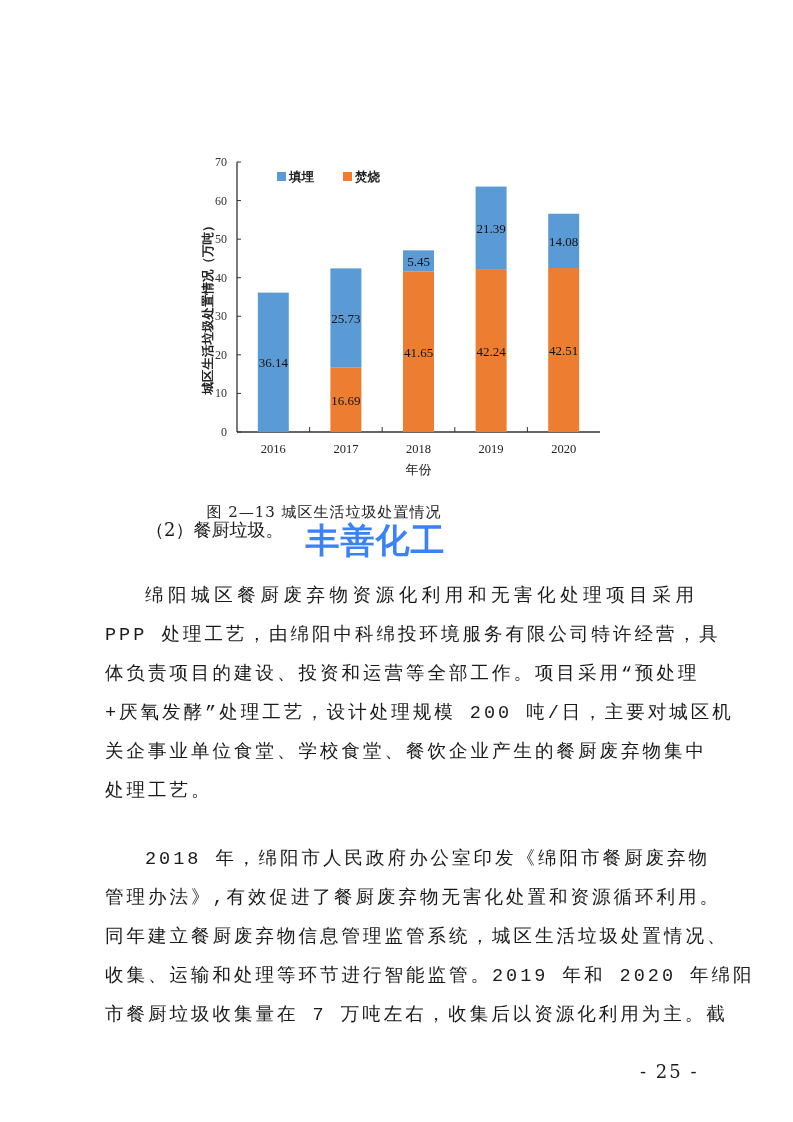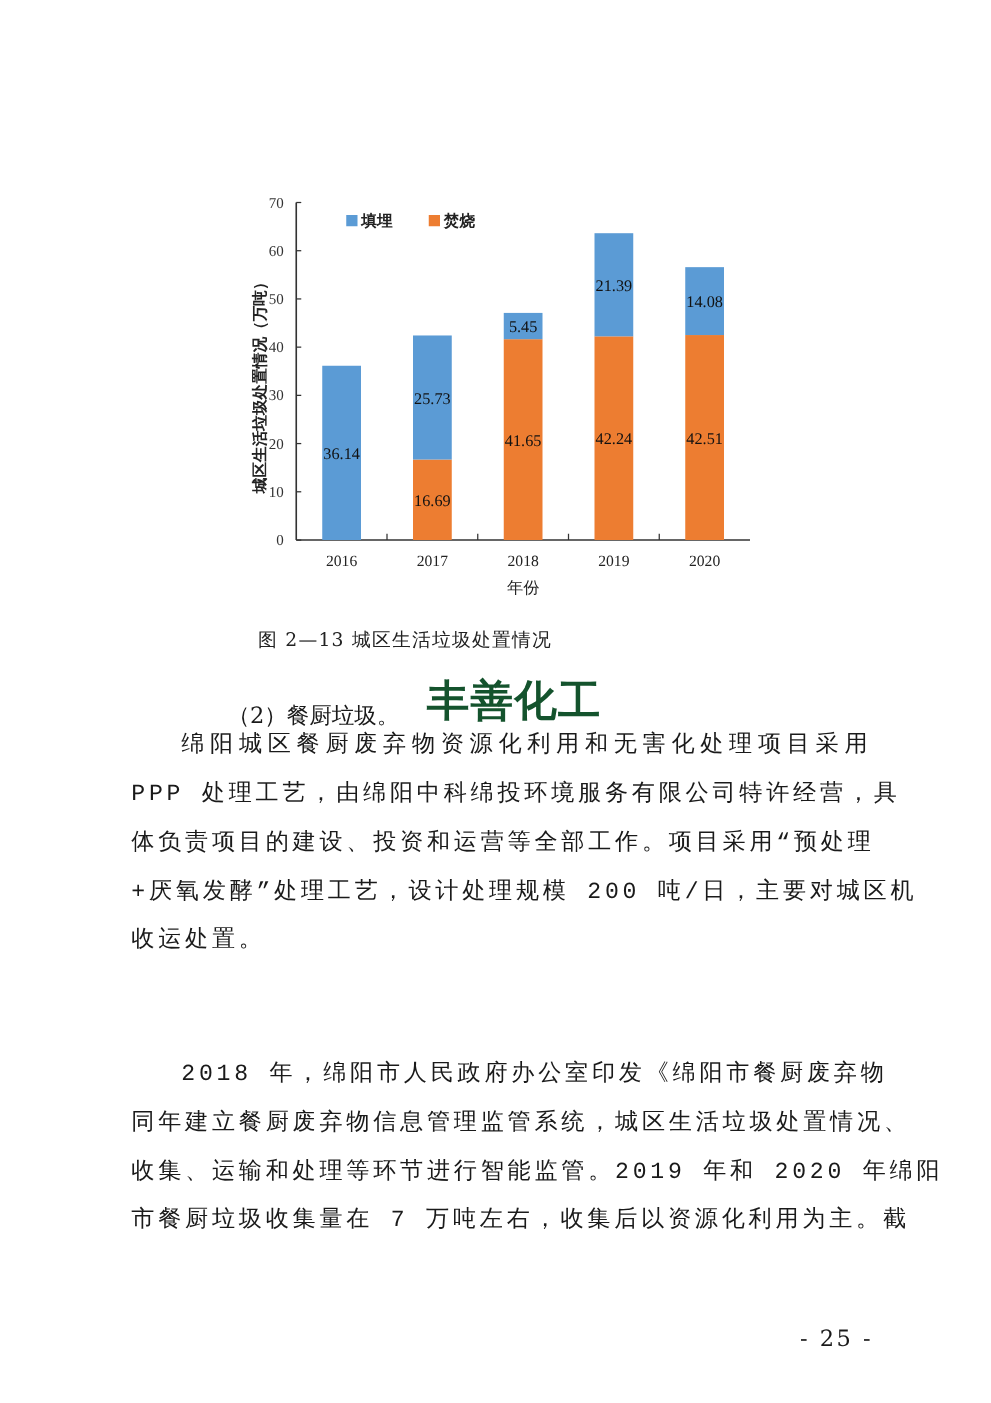--- a/index.html
+++ b/index.html
@@ -2,23 +2,23 @@
 <html><head>
 <meta charset="utf-8">
 <style>
   html, body { margin:0; padding:0; background:#ffffff; }
   body { width:793px; height:1122px; position:relative; overflow:hidden;
          font-family:"DejaVu Serif", "Liberation Serif", serif; color:#1a1a1a; }
   #chart { position:absolute; left:0; top:0; width:793px; height:490px; }
   #chart text { font-family:"Liberation Serif", "DejaVu Serif", serif; }
   .caption { position:absolute; top:503px; left:0; width:648px; text-align:center;
              font-size:15px; letter-spacing:1px; color:#222; }
-  .section { position:absolute; top:538px; left:146px; font-size:18px; display:flex; align-items:flex-end;margin-left:36px; }
+  .section { position:absolute; top:518px; left:146px; font-size:18px; display:flex; align-items:flex-start; }
   .section .brand { font-family:Liberation Serif, serif; font-weight:bold; font-size:34px;
-                    letter-spacing:1px; margin-left:22px; color:#14532d; }
+                    letter-spacing:1px; margin-left:22px; color:#3b82f6; }
   .para { position:absolute; left:105px; width:592px; font-size:18.5px; line-height:39px;
           text-align:justify; letter-spacing:3px; }
   .para .line { display:block; white-space:nowrap; text-align:justify; text-align-last:justify;font-family:Liberation Mono, monospace; }
   .para .line.last { text-align-last:left; }
   .para .indent { padding-left:40px; }
   .pageno { position:absolute; top:1024px; left:640px; font-size:18px; letter-spacing:2px;margin-top:37px; }
 </style>
 </head>
 <body>
 
@@ -81,23 +81,25 @@
 <div class="section">
   <span>（2）餐厨垃圾。</span>
   <span class="brand">丰善化工</span>
 </div>
 
 <div class="para" style="top:577px;">
   <span class="line indent">绵阳城区餐厨废弃物资源化利用和无害化处理项目采用</span>
   <span class="line">PPP 处理工艺，由绵阳中科绵投环境服务有限公司特许经营，具</span>
   <span class="line">体负责项目的建设、投资和运营等全部工作。项目采用“预处理</span>
   <span class="line">+厌氧发酵”处理工艺，设计处理规模 200 吨/日，主要对城区机</span>
-  <span class="line last">收运处置。</span>
+  <span class="line">关企事业单位食堂、学校食堂、餐饮企业产生的餐厨废弃物集中</span>
+  <span class="line last">处理工艺。</span>
 </div>
 
 <div class="para" style="top:840px;">
   <span class="line indent">2018 年，绵阳市人民政府办公室印发《绵阳市餐厨废弃物</span>
+  <span class="line">管理办法》,有效促进了餐厨废弃物无害化处置和资源循环利用。</span>
   <span class="line">同年建立餐厨废弃物信息管理监管系统，城区生活垃圾处置情况、</span>
   <span class="line">收集、运输和处理等环节进行智能监管。2019 年和 2020 年绵阳</span>
   <span class="line">市餐厨垃圾收集量在 7 万吨左右，收集后以资源化利用为主。截</span>
 </div>
 
 <div class="pageno">- 25 -</div>
 
 </body></html>

